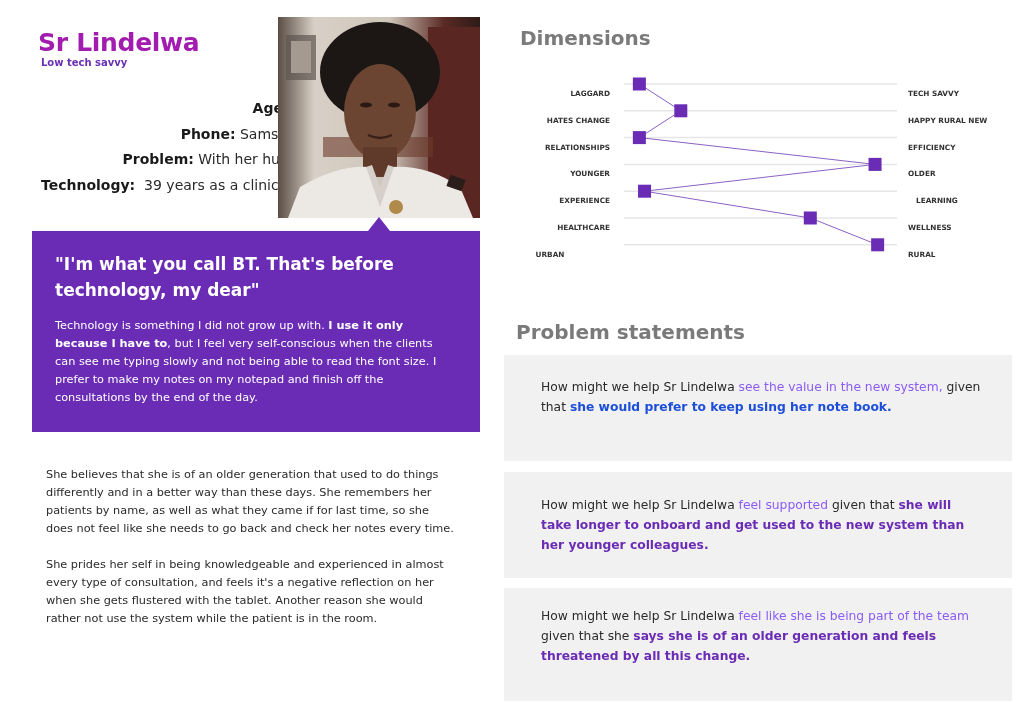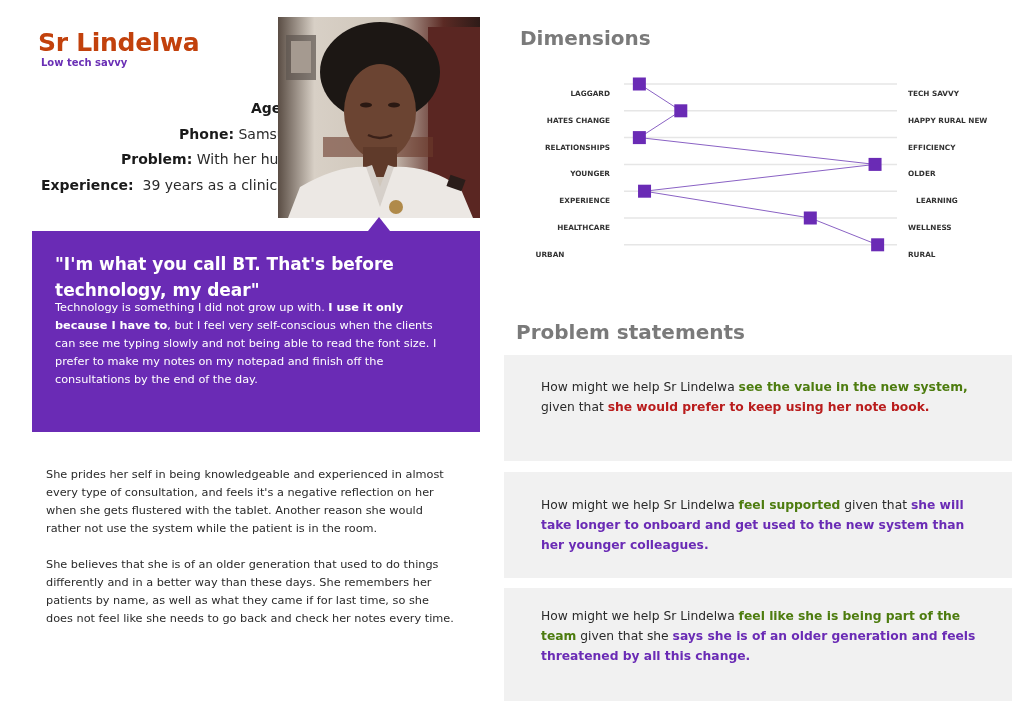--- a/index.html
+++ b/index.html
@@ -1,64 +1,64 @@
 <!DOCTYPE html>
 <html><head>
 <meta charset="utf-8">
 <style>
   * { box-sizing: border-box; margin: 0; padding: 0; }
   html, body { width: 1024px; height: 724px; background: #ffffff; overflow: hidden; }
   body { position: relative; font-family: "DejaVu Sans", "Liberation Sans", sans-serif; color: #222; }
 
-  .name { position: absolute; left: 38px; top: 28px; font-size: 25px; font-weight: bold; color: #c2410c; letter-spacing: -0.3px; }
+  .name { position: absolute; left: 38px; top: 28px; font-size: 25px; font-weight: bold; color: #a21caf; letter-spacing: -0.3px; }
   .subtitle { position: absolute; left: 41px; top: 57px; font-size: 10px; font-weight: bold; color: #6a2fb5; }
   .facts { position: absolute; left: 41px; top: 100px; font-size: 14px; color: #2a2a2a; text-align: right; }
   .fact { height: 25.5px; white-space: nowrap; }
   .fact b { font-weight: bold; color: #1a1a1a; }
 
   .photo { position: absolute; left: 278px; top: 17px; width: 202px; height: 201px; overflow: hidden;
     background: linear-gradient(90deg, #5a4d44 0%, #d8d0c6 18%, #cfc6ba 55%, #5b2a24 82%, #2e1b18 100%); }
   .photo svg { display: block; }
 
   .quote-box { position: absolute; left: 32px; top: 231px; width: 448px; height: 201px; background: #6a2bb5; color: #fff; }
   .quote-pointer { position: absolute; left: 368px; top: 217px; width: 0; height: 0;
     border-left: 11px solid transparent; border-right: 11px solid transparent; border-bottom: 14px solid #6a2bb5; }
   .quote-title { position: absolute; left: 23px; top: 20px; width: 400px; font-size: 17px; line-height: 26px; font-weight: bold; }
-  .quote-body { position: absolute; left: 23px; top: 68px; width: 400px; font-size: 11.3px; line-height: 18px; }
+  .quote-body { position: absolute; left: 23px; top: 86px; width: 400px; font-size: 11.3px; line-height: 18px; }
   .quote-body b { font-weight: bold; }
 
   .bio { position: absolute; left: 46px; top: 466px; width: 410px; font-size: 11.3px; line-height: 18px; color: #2a2a2a; }
   .bio p + p { margin-top: 18px; }
 
   .h2 { position: absolute; font-size: 20px; font-weight: bold; color: #7a7a7a; }
   .h2.dim { left: 520px; top: 26px; }
   .h2.prob { left: 516px; top: 320px; }
 
   .chart { position: absolute; left: 0; top: 0; width: 1024px; height: 724px; pointer-events: none; }
   .dim-label { position: absolute; font-size: 7.3px; font-weight: bold; color: #333; white-space: nowrap; margin-top: 10px; }
   .dim-label.left { text-align: right; width: 120px; left: 490px; }
   .dim-label.right { left: 908px; text-align: right; }
 
   .card { position: absolute; left: 504px; width: 508px; background: #f1f1f1; }
   .card-text { position: absolute; left: 37px; width: 440px; font-size: 12.3px; line-height: 20px; color: #2a2a2a; }
-  .card-text b { font-weight: bold; color: #4d7c0f; }
+  .card-text b { font-weight: normal; color: #8b5cf6; }
   .card-text .hl { font-weight: bold; color: #6a2bb5; }
-  .card-text .hl.dark { color: #b91c1c; }
+  .card-text .hl.dark { color: #1d4ed8; }
 </style>
 </head>
 <body>
 
 <div class="name">Sr Lindelwa</div>
 <div class="subtitle">Low tech savvy</div>
 
 <div class="facts">
   <div class="fact"><b>Age:</b><span> 63+</span></div>
   <div class="fact"><b>Phone:</b><span> Samsung J2</span></div>
   <div class="fact"><b>Problem:</b><span> With her husband</span></div>
-  <div class="fact"><b>Experience:</b><span style="white-space:pre">  39 years as a clinic nurse</span></div>
+  <div class="fact"><b>Technology:</b><span style="white-space:pre">  39 years as a clinic nurse</span></div>
 </div>
 
 <div class="photo" title="Portrait of an older woman in a white nurse uniform">
   <svg width="202" height="201" viewBox="0 0 202 201">
     <rect x="8" y="18" width="30" height="45" fill="#5e5550" opacity="0.7"></rect>
     <rect x="13" y="24" width="20" height="32" fill="#a59a90"></rect>
     <rect x="150" y="10" width="52" height="191" fill="#5a2622"></rect>
     <rect x="45" y="120" width="110" height="20" fill="#6a3a2c" opacity="0.6"></rect>
 
     <ellipse cx="102" cy="55" rx="60" ry="50" fill="#1c1714"></ellipse>
@@ -78,22 +78,22 @@
   </svg>
 </div>
 
 <div class="quote-pointer"></div>
 <div class="quote-box">
   <div class="quote-title">"I'm what you call BT. That's before technology, my dear"</div>
   <div class="quote-body"><span>Technology is something I did not grow up with. </span><b>I use it only because I have to</b><span>, but I feel very self-conscious when the clients can see me typing slowly and not being able to read the font size. I prefer to make my notes on my notepad and finish off the consultations by the end of the day.</span></div>
 </div>
 
 <div class="bio">
+  <p>She believes that she is of an older generation that used to do things differently and in a better way than these days. She remembers her patients by name, as well as what they came if for last time, so she does not feel like she needs to go back and check her notes every time.</p>
   <p>She prides her self in being knowledgeable and experienced in almost every type of consultation, and feels it's a negative reflection on her when she gets flustered with the tablet. Another reason she would rather not use the system while the patient is in the room.</p>
-  <p>She believes that she is of an older generation that used to do things differently and in a better way than these days. She remembers her patients by name, as well as what they came if for last time, so she does not feel like she needs to go back and check her notes every time.</p>
 </div>
 
 <div class="h2 dim">Dimensions</div>
 <div id="dim-labels">
     <div class="dim-label left" style="top: 79px;">LAGGARD</div>
     <div class="dim-label right" style="top: 79px;">TECH SAVVY</div>
     <div class="dim-label left" style="top: 105.8px;">HATES CHANGE</div>
     <div class="dim-label right" style="top: 105.8px;">HAPPY RURAL NEW</div>
     <div class="dim-label left" style="top: 132.6px;">RELATIONSHIPS</div>
     <div class="dim-label right" style="top: 132.6px;">EFFICIENCY</div>

